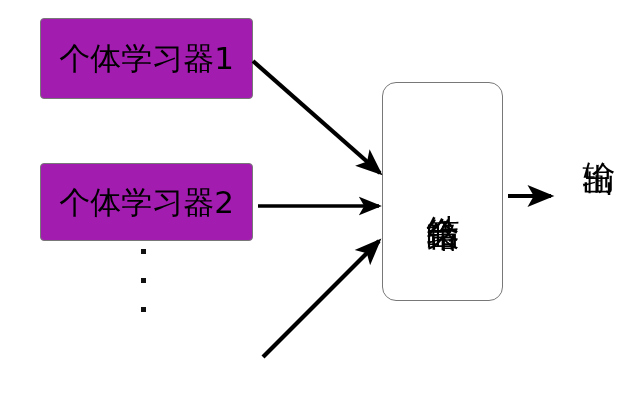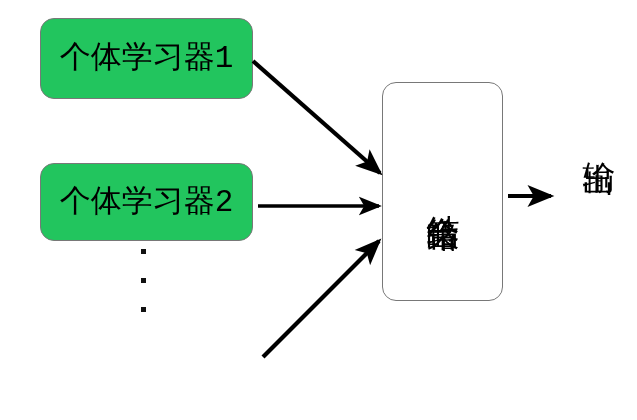--- a/index.html
+++ b/index.html
@@ -14,26 +14,25 @@
     position: relative;
     width: 637px;
     height: 420px;
     background: #ffffff;
     overflow: hidden;
   }
   .learner-box {
     position: absolute;
     box-sizing: border-box;
     border: 1.6px solid #787878;
-    border-radius: 14px;
-    background: #22c55e;
+    border-radius: 4px;
+    background: #a21caf;
     display: flex;
     align-items: center;
     justify-content: center;
-    font-family: Liberation Mono, monospace;
   }
   .learner-label {
     font-size: 31px;
     line-height: 1;
     color: #000000;
     letter-spacing: 0px;
     white-space: nowrap;
     font-weight: 400;
   }
   #box-learner-1 { left: 40px;  top: 18px;  width: 213px; height: 81px; }

